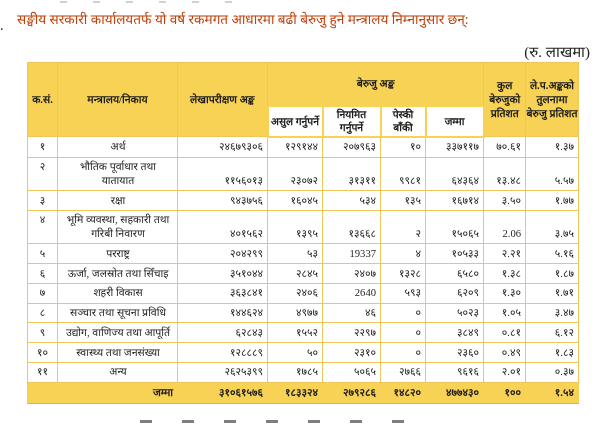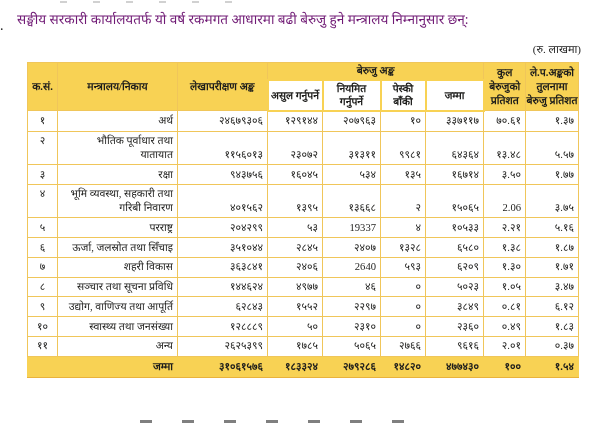--- a/index.html
+++ b/index.html
@@ -13,44 +13,44 @@
     width:610px;height:425px;position:relative;background:#ffffff;overflow:hidden;
     font-family:"Liberation Serif","DejaVu Serif",serif;color:var(--ink);
   }
   
   .top-fragments{position:absolute;top:1px;left:60px;width:520px;height:4px;}
   .top-fragments i{display:inline-block;width:7px;height:2px;background:#9a9a9a;opacity:.45;margin-right:26px;vertical-align:top;}
   
   .left-fragment{position:absolute;left:0px;top:18px;font-size:14px;color:#222;}
   .title{
     position:absolute;left:17px;top:11px;width:585px;
-    font-size:13.6px;line-height:1.3;color:#701a75;white-space:nowrap;font-family:Liberation Serif, serif;
+    font-size:13.6px;line-height:1.3;color:#c2410c;white-space:nowrap;font-family:Liberation Serif, serif;
   }
   .unit-note{
-    position:absolute;right:29px;top:41px;font-size:11px;color:#222;
+    position:absolute;right:20px;top:41px;font-size:15px;color:#222;
   }
   table.audit{
     position:absolute;left:27px;top:62px;width:551px;
     border-collapse:collapse;table-layout:fixed;
     font-size:10.6px;line-height:1.3;color:var(--ink);
   }
   table.audit,.audit th,.audit td{border:1px solid var(--light-border);}
   table.audit{border:1px solid var(--border);}
   .audit thead th{
     background:var(--header-bg);font-weight:bold;text-align:center;
     padding:1px 2px;vertical-align:middle;font-size:10.4px;
   }
   .audit thead th.plain{font-weight:bold;}
   .audit thead th.white-cell{
     background:#ffffff;border:2px solid var(--header-bg);
   }
-  .audit thead tr.band th{padding:1px 0;font-size:10.6px;}
+  .audit thead tr.band th{padding:14px 0;font-size:10.6px;}
   .audit tbody td{padding:2.5px 4px;background:#fff;}
   .audit td.sn{text-align:center;vertical-align:top;}
-  .audit td.name{text-align:right;vertical-align:top;padding-left:5px;}
+  .audit td.name{text-align:center;vertical-align:top;padding-left:5px;}
   .audit td.num{text-align:right;vertical-align:bottom;}
   .audit tr.total-row td{
     background:var(--header-bg);font-weight:bold;border-color:var(--header-bg);
     border-top:1px solid var(--border);border-bottom:1px solid var(--border);
     padding:3px 4px;
   }
   .audit tr.total-row td.label{text-align:right;}
   
   .bottom-fragments{position:absolute;top:420px;left:140px;width:460px;height:5px;}
   .bottom-fragments i{display:inline-block;height:3px;background:#3a3a3a;opacity:.65;margin-right:30px;vertical-align:top;width:12px;}

